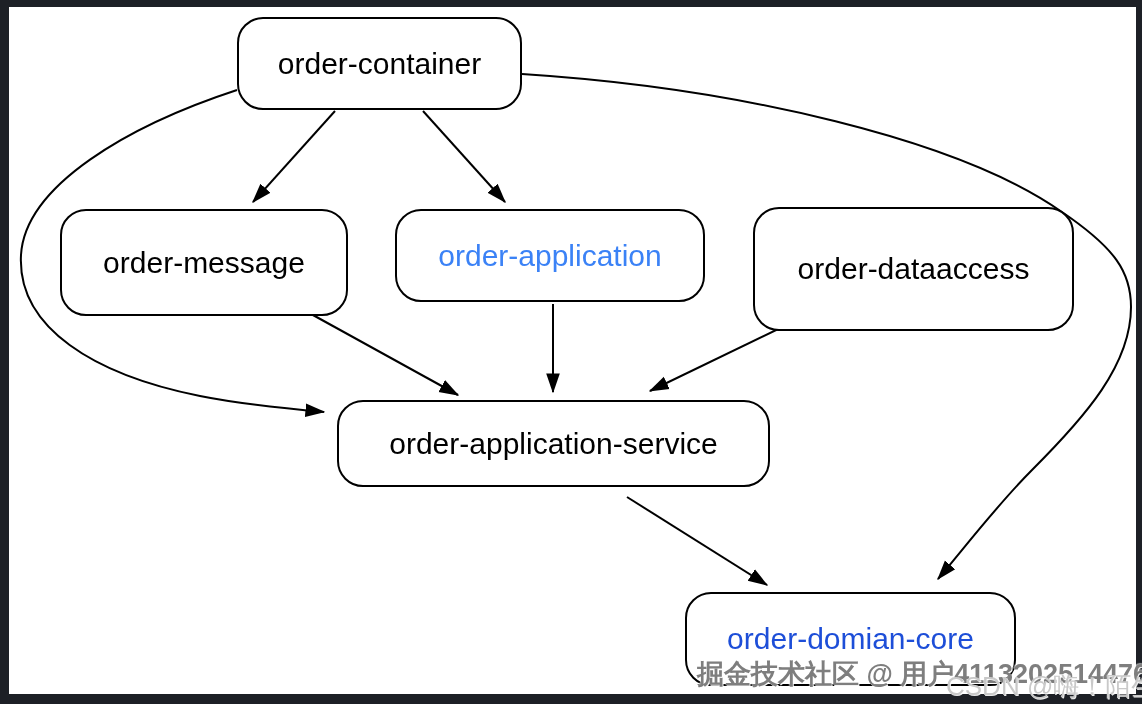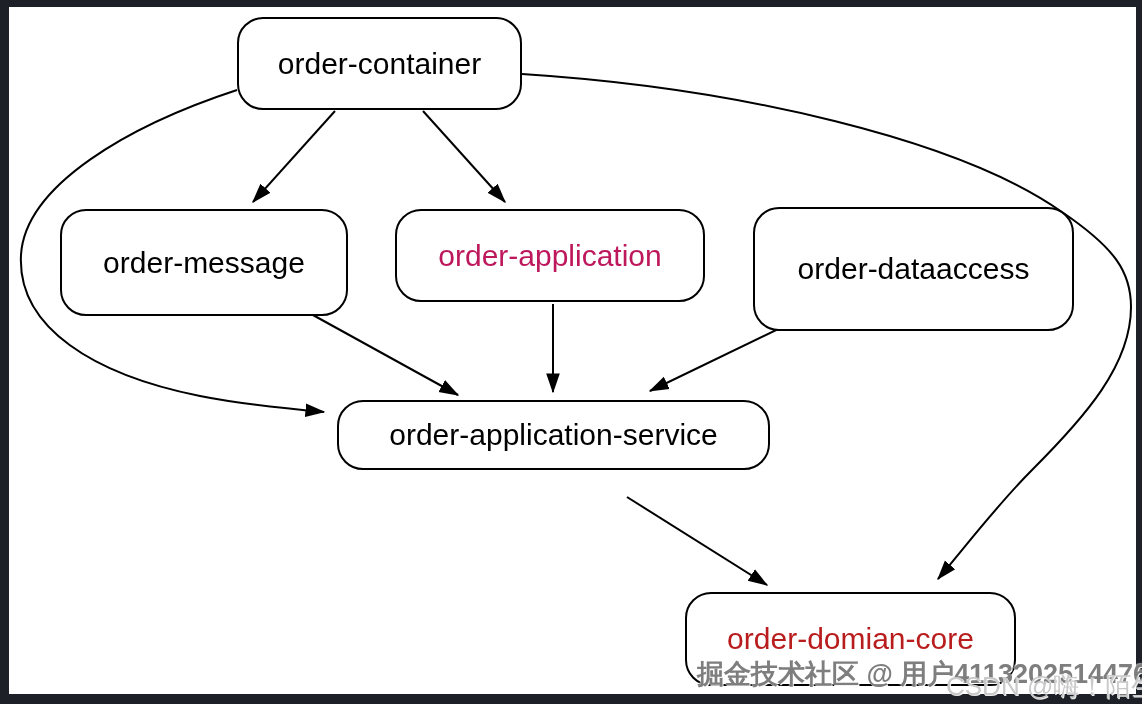--- a/index.html
+++ b/index.html
@@ -86,22 +86,22 @@
         <path class="edge" d="M293,304 L458,395" marker-end="url(#arrowhead)" stroke="#000000"></path>
         <path class="edge" d="M553,304 L553,392" marker-end="url(#arrowhead)" stroke="#000000"></path>
         <path class="edge" d="M826,306 L650,391" marker-end="url(#arrowhead)" stroke="#000000"></path>
         <path class="edge" d="M627,497 L767,585" marker-end="url(#arrowhead)" stroke="#000000"></path>
       </g>
   </svg>
 
   <div>
       <div class="node" style="left: 237px; top: 17px; width: 285px; height: 93px; border-color: rgb(0, 0, 0); background: rgb(255, 255, 255); color: rgb(0, 0, 0); text-align: right;">order-container</div>
       <div class="node" style="left: 60px; top: 209px; width: 288px; height: 107px; border-color: rgb(0, 0, 0); background: rgb(255, 255, 255); color: rgb(0, 0, 0);">order-message</div>
-      <div class="node" style="left: 395px; top: 209px; width: 310px; height: 93px; border-color: rgb(0, 0, 0); background: rgb(255, 255, 255); color: #be185d;">order-application</div>
+      <div class="node" style="left: 395px; top: 209px; width: 310px; height: 93px; border-color: rgb(0, 0, 0); background: rgb(255, 255, 255); color: #3b82f6;">order-application</div>
       <div class="node" style="left: 753px; top: 207px; width: 321px; height: 124px; border-color: rgb(0, 0, 0); background: rgb(255, 255, 255); color: rgb(0, 0, 0);">order-dataaccess</div>
-      <div class="node" style="left: 337px; top: 400px; width: 433px; height: 70px; border-color: rgb(0, 0, 0); background: rgb(255, 255, 255); color: rgb(0, 0, 0); text-align: right;">order-application-service</div>
-      <div class="node" style="left: 685px; top: 592px; width: 331px; height: 94px; border-color: rgb(0, 0, 0); background: rgb(255, 255, 255); color: #b91c1c;">order-domian-core</div>
+      <div class="node" style="left: 337px; top: 400px; width: 433px; height: 87px; border-color: rgb(0, 0, 0); background: rgb(255, 255, 255); color: rgb(0, 0, 0); text-align: right;">order-application-service</div>
+      <div class="node" style="left: 685px; top: 592px; width: 331px; height: 94px; border-color: rgb(0, 0, 0); background: rgb(255, 255, 255); color: #1d4ed8;">order-domian-core</div>
     </div>
   <div>
       <div class="watermark juejin" style="left: 697px; top: 656px; font-size: 27px; color: rgb(126, 126, 126);">掘金技术社区 @ 用户4113202514476</div>
       <div class="watermark csdn" style="left: 946px; top: 669px; font-size: 26px; color: rgb(201, 201, 201);">CSDN @嗨！陌生人</div>
     </div>
 </div>
 
 </body></html>

